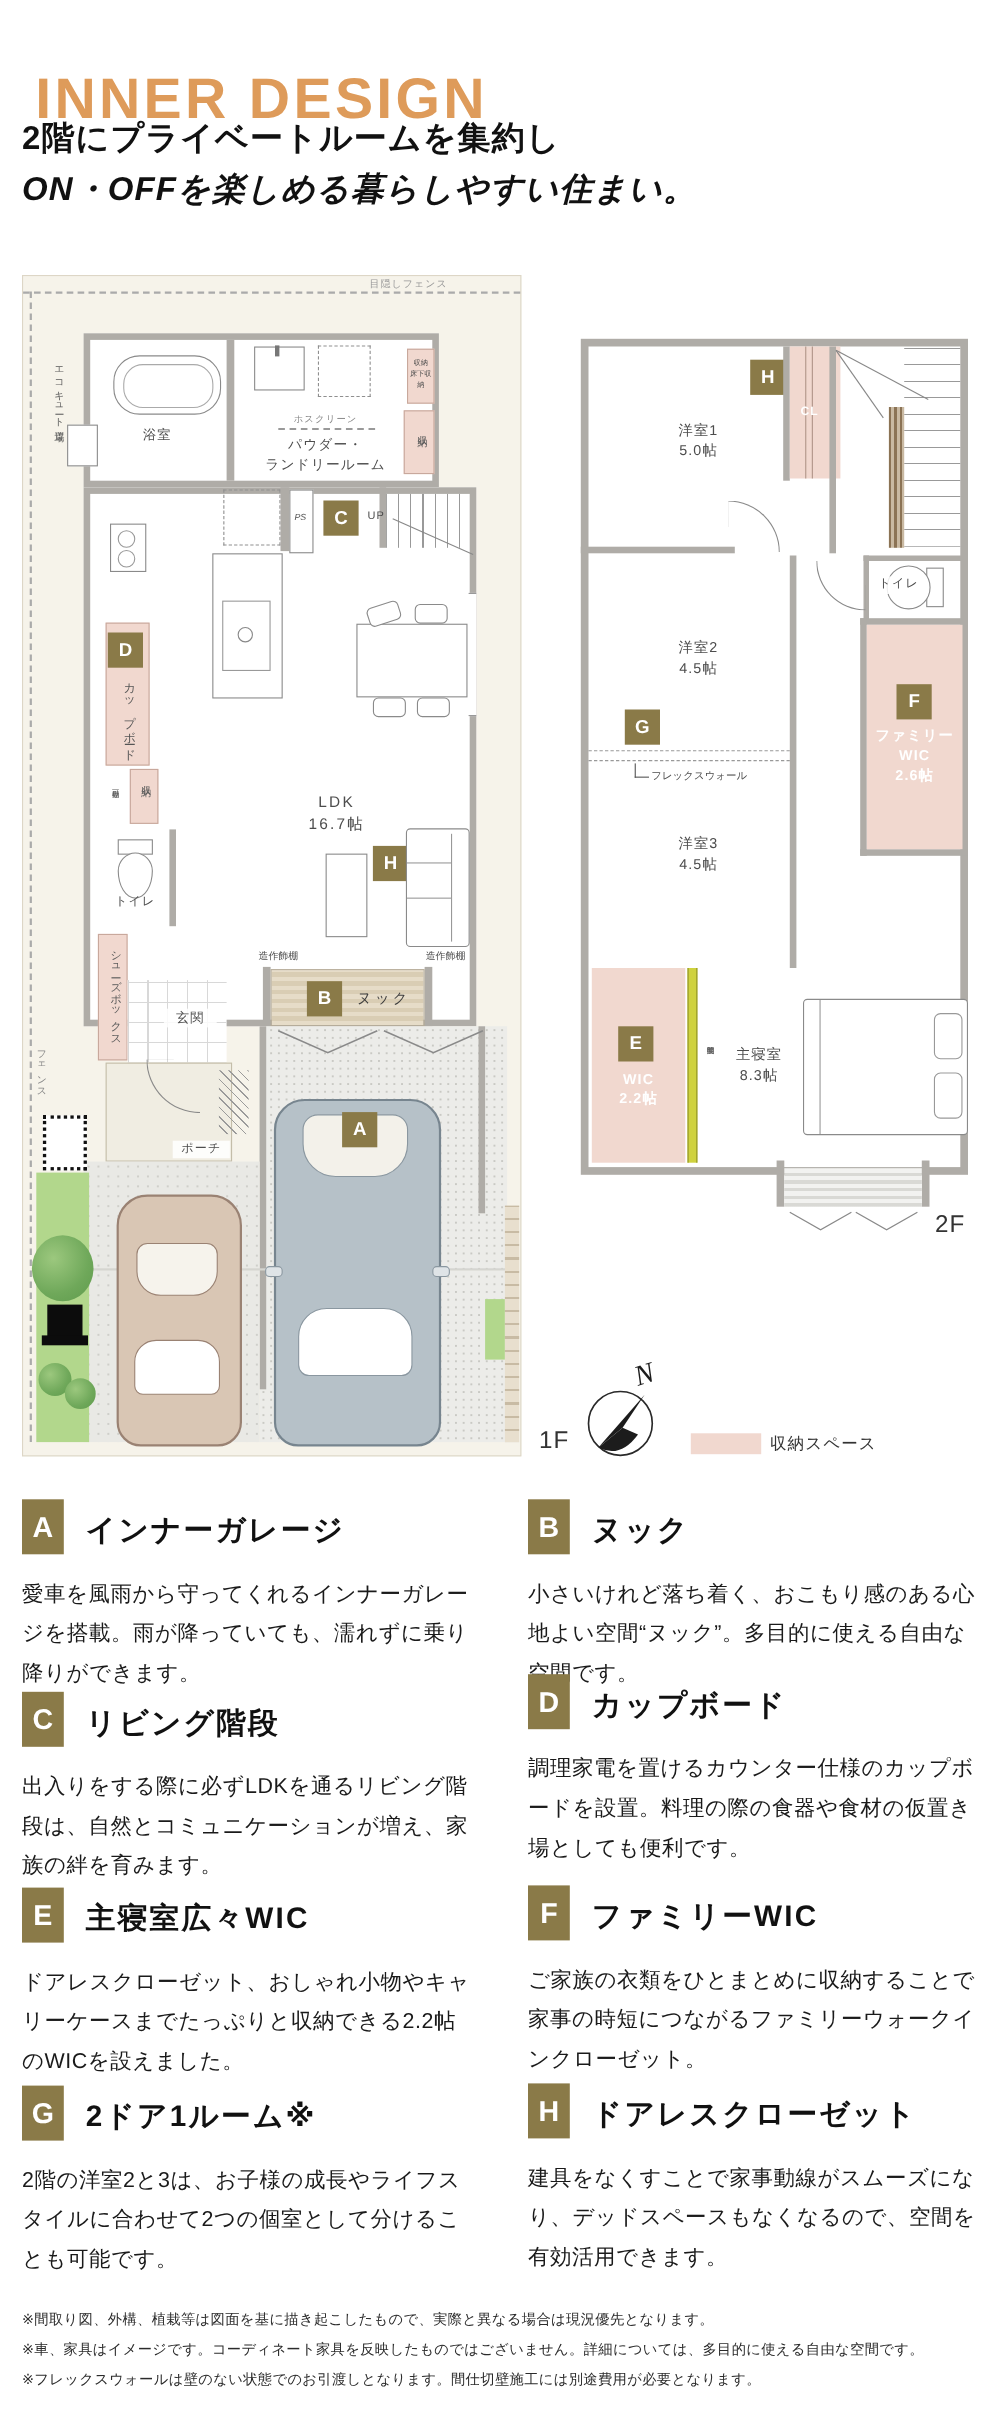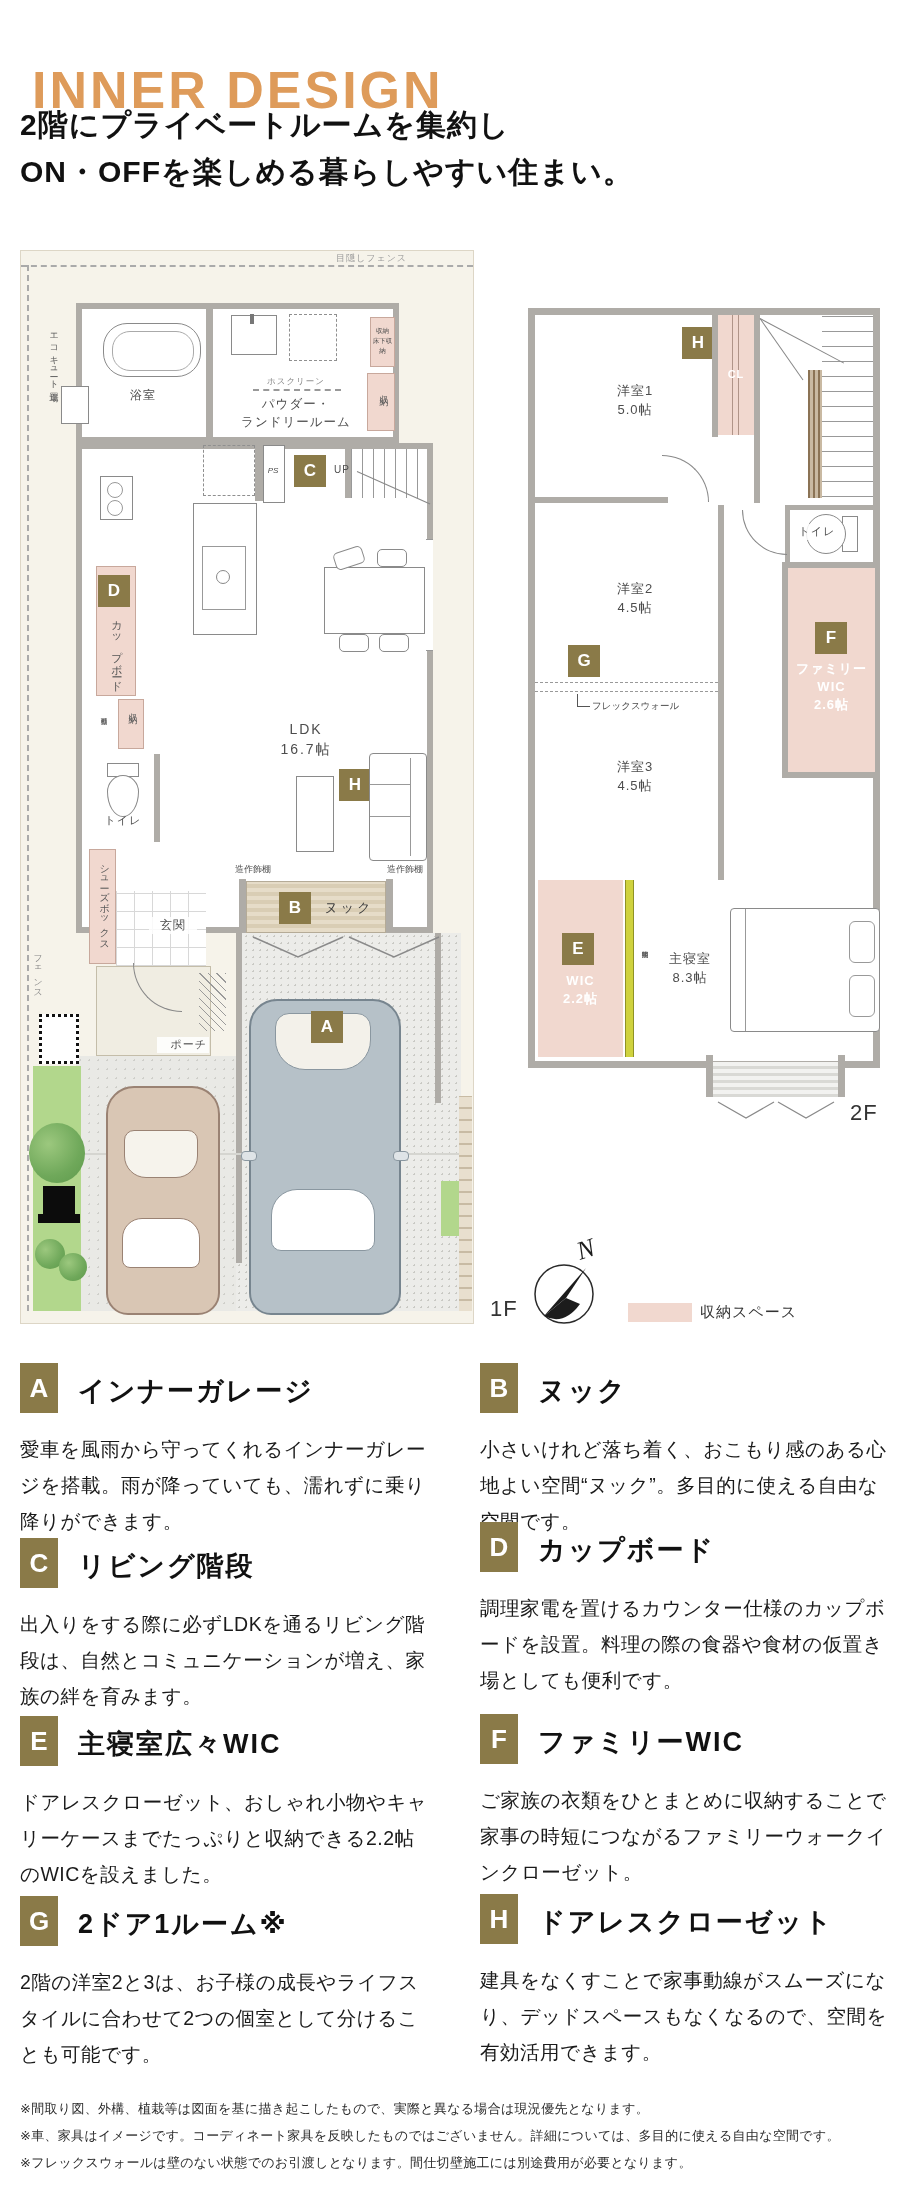--- a/index.html
+++ b/index.html
@@ -40,21 +40,21 @@
   .dashline{position:absolute;border-top:2px dashed #aaa;}
   .dashlineV{position:absolute;border-left:2px dashed #aaa;}
   .flexdash{position:absolute;border-top:1.5px dashed #999;}
   .whitetext{color:#fff !important;font-weight:bold;}
 </style>
 </head>
 <body>
 
 <div class="title" style="left:32px;top:28px;margin-top:32px;">INNER DESIGN</div>
 <div class="subtitle" style="left:20px;top:105px;">2階にプライベートルームを集約し</div>
-<div class="subtitle" style="left:20px;top:152px;">ON・OFFを楽しめる暮らしやすい住まい。</div>
+<div class="subtitle" style="left:20px;top:152px;font-style:italic;">ON・OFFを楽しめる暮らしやすい住まい。</div>
 
 <div class="site">
   <div class="rlabel" style="left:315px;top:1px;font-size:9px;color:#999;">目隠しフェンス</div>
   <div class="dashline" style="left:0px;top:14px;width:452px;"></div>
   <div class="dashlineV" style="left:6px;top:14px;height:1046px;"></div>
 
   <div class="abs" style="left:55px;top:52px;width:323px;height:140px;background:#fff;border:6px solid #AFACA7;box-sizing:border-box;"></div>
   <div class="wall" style="left:185px;top:58px;width:7px;height:128px;"></div>
 
   <div class="vtext" style="left:26px;top:76px;font-size:9px;letter-spacing:1px;">エコキュート置場</div>
@@ -153,21 +153,21 @@
 
   <div class="abs pink" style="left:68px;top:598px;width:27px;height:115px;border:1px solid #c8a89c;box-sizing:border-box;">
     <div class="vtext" style="left:7px;top:8px;font-size:10px;letter-spacing:1px;">シューズボックス</div>
   </div>
   <div class="abs grid-genkan" style="left:95px;top:640px;width:90px;height:75px;"></div>
   <div class="rlabel whitechip" style="left:128px;top:666px;width:44px;font-size:12px;">玄関</div>
 
   <div class="abs" style="left:75px;top:715px;width:115px;height:90px;background:#F0EDE2;border:1px solid #c4bda9;box-sizing:border-box;"></div>
   <div class="abs hatch" style="left:178px;top:722px;width:27px;height:58px;"></div>
   <div class="abs" style="left:112px;top:712px;width:48px;height:48px;border-left:1px solid #888;border-bottom:1px solid #888;border-radius:0 0 0 100%;"></div>
-  <div class="rlabel whitechip" style="left:136px;top:786px;width:48px;font-size:11px;text-align:right;">ポーチ</div>
+  <div class="rlabel whitechip" style="left:136px;top:786px;width:48px;font-size:11px;">ポーチ</div>
 
   <div class="abs stipple" style="left:215px;top:682px;width:225px;height:378px;"></div>
   <div class="wall" style="left:215px;top:682px;width:6px;height:330px;"></div>
   <div class="wall" style="left:414px;top:682px;width:6px;height:170px;"></div>
   <svg class="abs" style="left:230px;top:684px;" width="190" height="26">
     <polyline points="2,2 47,22 92,2" fill="none" stroke="#8a8a8a" stroke-width="1.5"></polyline>
     <polyline points="98,2 143,22 188,2" fill="none" stroke="#8a8a8a" stroke-width="1.5"></polyline>
   </svg>
   <div class="abs stipple2" style="left:55px;top:805px;width:160px;height:255px;"></div>
   <div class="abs" style="left:55px;top:902px;width:385px;height:2px;background:#d5d5d0;"></div>
@@ -199,21 +199,21 @@
 
 <div class="plan2f">
   <div class="abs" style="left:8px;top:8px;width:352px;height:760px;background:#fff;border:7px solid #AFACA7;box-sizing:border-box;"></div>
 
   <div class="rlabel" style="left:65px;top:82px;width:100px;font-size:13px;">
     <div>洋室1</div>
     <div>5.0帖</div>
   </div>
   <div class="badge plan" style="left:162px;top:27px;">H</div>
   <div class="wall" style="left:192px;top:15px;width:6px;height:122px;"></div>
-  <div class="abs pink" style="left:198px;top:15px;width:36px;height:120px;">
+  <div class="abs pink" style="left:198px;top:15px;width:46px;height:120px;">
     <div class="abs" style="left:14px;top:0px;width:1px;height:120px;background:#b09488;"></div>
     <div class="abs" style="left:20px;top:0px;width:1px;height:120px;background:#b09488;"></div>
     <div class="rlabel whitetext" style="left:2px;top:52px;width:32px;font-size:11px;">CL</div>
   </div>
   <div class="wall" style="left:8px;top:197px;width:140px;height:6px;"></div>
   <div class="abs" style="left:142px;top:155px;width:46px;height:46px;border-right:1px solid #888;border-top:1px solid #888;border-radius:0 100% 0 0;"></div>
 
   <div class="wall" style="left:234px;top:15px;width:6px;height:188px;"></div>
   <div class="abs treads-h" style="left:302px;top:15px;width:51px;height:182px;"></div>
   <div class="abs banister" style="left:288px;top:70px;width:14px;height:128px;"></div>

